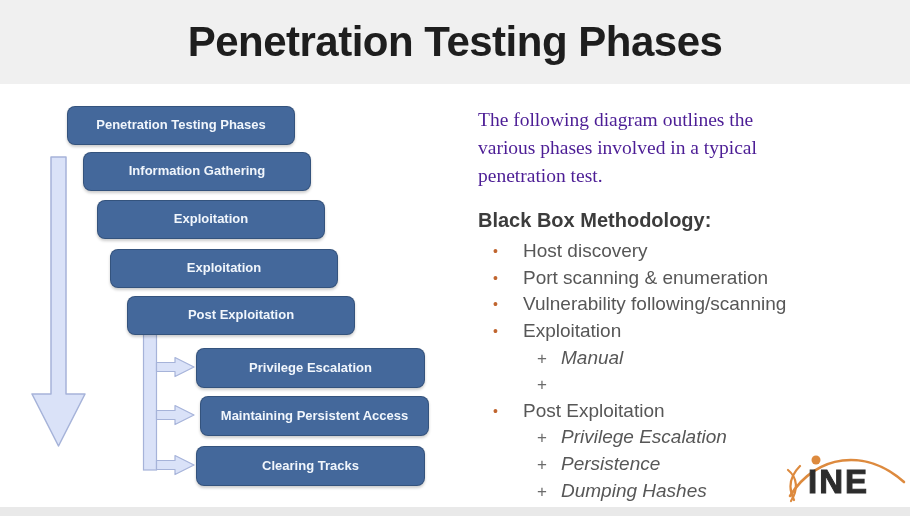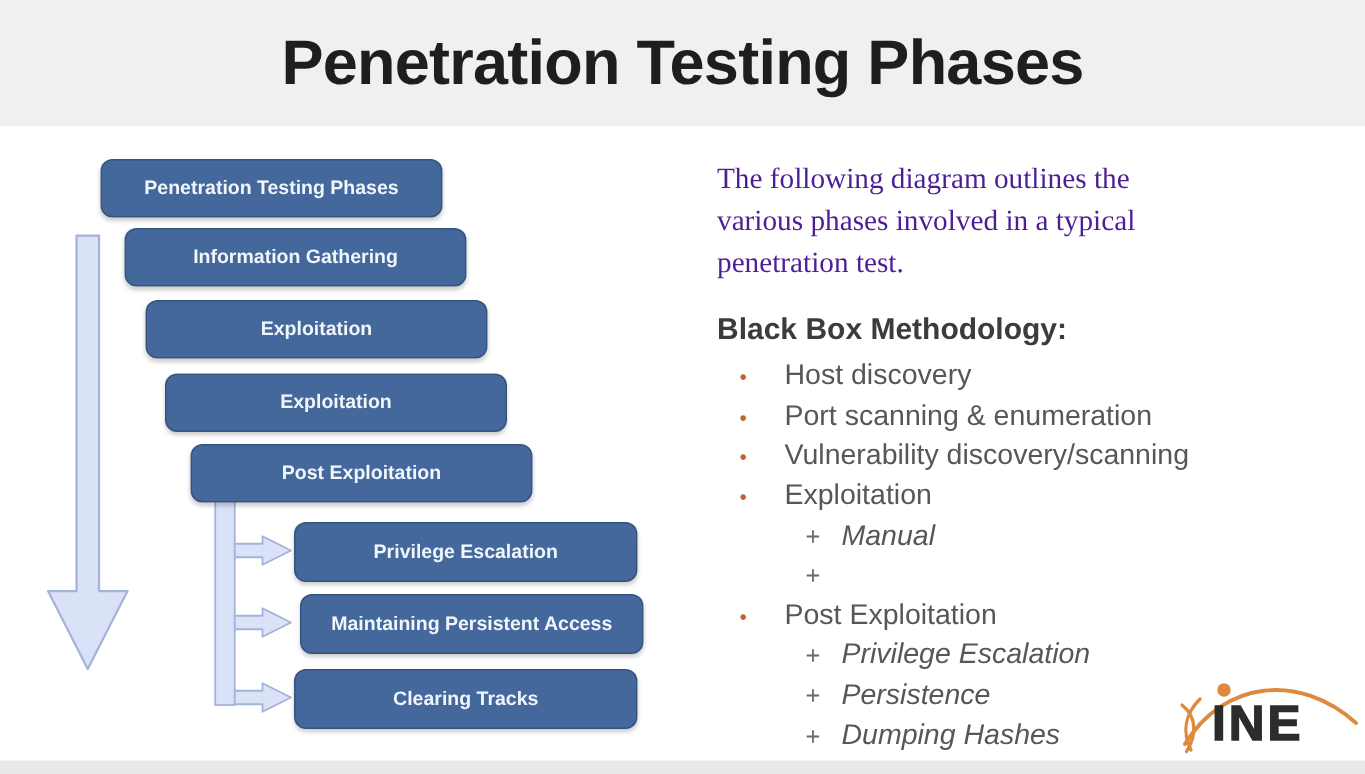--- a/index.html
+++ b/index.html
@@ -128,21 +128,21 @@
     <div class="row lvl1">
       <span class="marker">•</span>
       <span class="label">Host discovery</span>
     </div>
     <div class="row lvl1">
       <span class="marker">•</span>
       <span class="label">Port scanning &amp; enumeration</span>
     </div>
     <div class="row lvl1">
       <span class="marker">•</span>
-      <span class="label">Vulnerability discovery/scanning</span>
+      <span class="label">Vulnerability following/scanning</span>
     </div>
     <div class="row lvl1">
       <span class="marker">•</span>
       <span class="label">Exploitation</span>
     </div>
     <div class="row lvl2">
       <span class="marker">+</span>
       <span class="label">Manual</span>
     </div>
     <div class="row lvl2">

